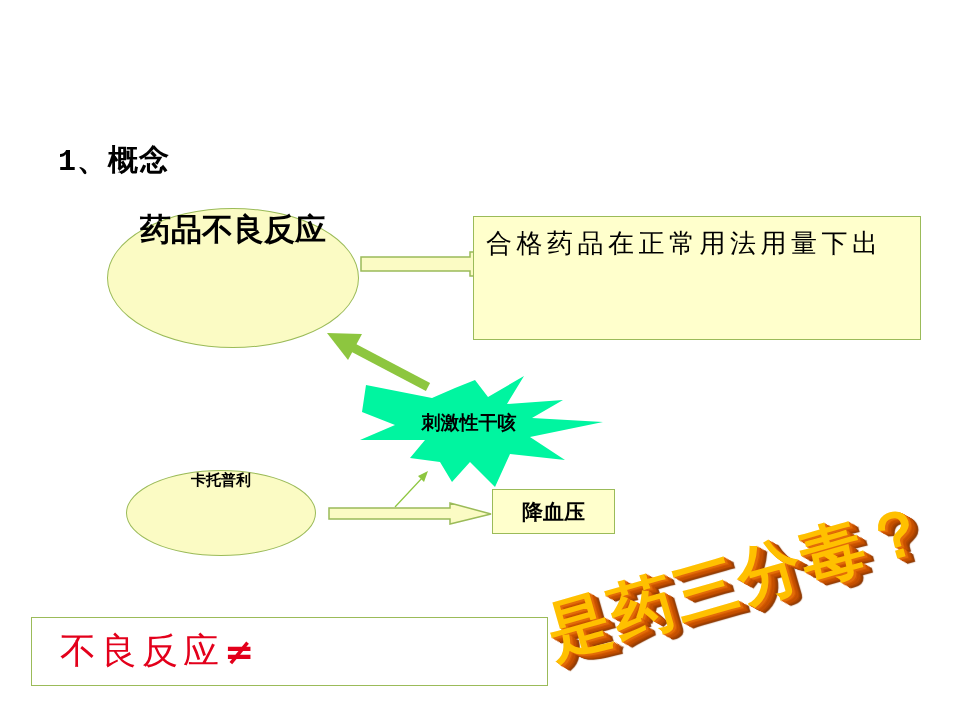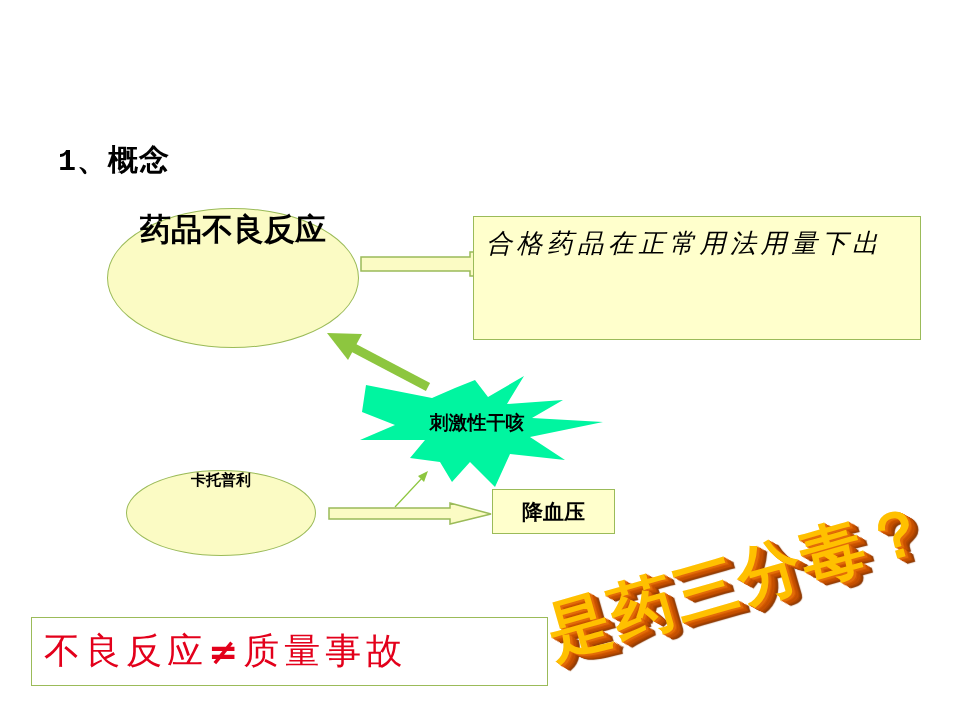--- a/index.html
+++ b/index.html
@@ -18,36 +18,35 @@
       display: flex; justify-content: center;
       font-weight: bold; color: #000;
     }
     .e1 { left: 107px; top: 208px; width: 250px; height: 138px; font-size: 31px; }
     .e2 { left: 126px; top: 470px; width: 188px; height: 84px; font-size: 15px; }
     .defbox {
       left: 473px; top: 216px; width: 448px; height: 124px;
       background: #ffffcc; border: 1.5px solid #9bbb59; box-sizing: border-box;
       padding: 6px 12px 0 12px; font-size: 26px; line-height: 41px; color: #000;
       letter-spacing: 4.5px;
-      font-style: italic;
     }
     .resbox {
       left: 492px; top: 489px; width: 123px; height: 45px;
       background: #ffffcc; border: 1.5px solid #9bbb59; box-sizing: border-box;
       display: flex; align-items: center; justify-content: center;
       font-size: 21px; font-weight: bold; color: #000;
     }
     .star-label {
-      left: 392px; top: 410px; width: 170px; text-align: center;
+      left: 384px; top: 410px; width: 170px; text-align: center;
       font-size: 19px; font-weight: bold; color: #000;
     }
     .notebox {
       left: 31px; top: 617px; width: 517px; height: 69px;
       border: 1.5px solid #9bbb59; box-sizing: border-box; background: #fff;
-      display: flex; align-items: center; padding-left: 12px;
+      display: flex; align-items: center; padding-left: 28px;
       font-family: "DejaVu Serif", serif; font-size: 36px; color: #e3001b;
       letter-spacing: 5px;
     }
     .neq { font-weight: bold; font-family: "DejaVu Sans", sans-serif; }
     .wordart {
       left: 560px; top: 590px; font-size: 64px; font-weight: bold;
       color: #ffc000; transform: rotate(-16deg); transform-origin: left bottom;
       white-space: nowrap;
       text-shadow: 1px 1px 0 #e36c09, 2px 2px 0 #e36c09, 3px 3px 0 #d45a00,
                    4px 4px 0 #c55000, 5px 5px 0 #c55000, 6px 6px 0 #b34700,
@@ -94,16 +93,15 @@
   <span>卡托普利</span>
 </div>
 
 <div class="abs resbox">
   <span>降血压</span>
 </div>
 
 <div class="abs notebox">
   <span>不良反应</span>
     <span class="neq">≠</span>
-    <span>质量事故</span>
 </div>
 
 <div class="abs wordart">是药三分毒？</div>
 
 </body></html>

